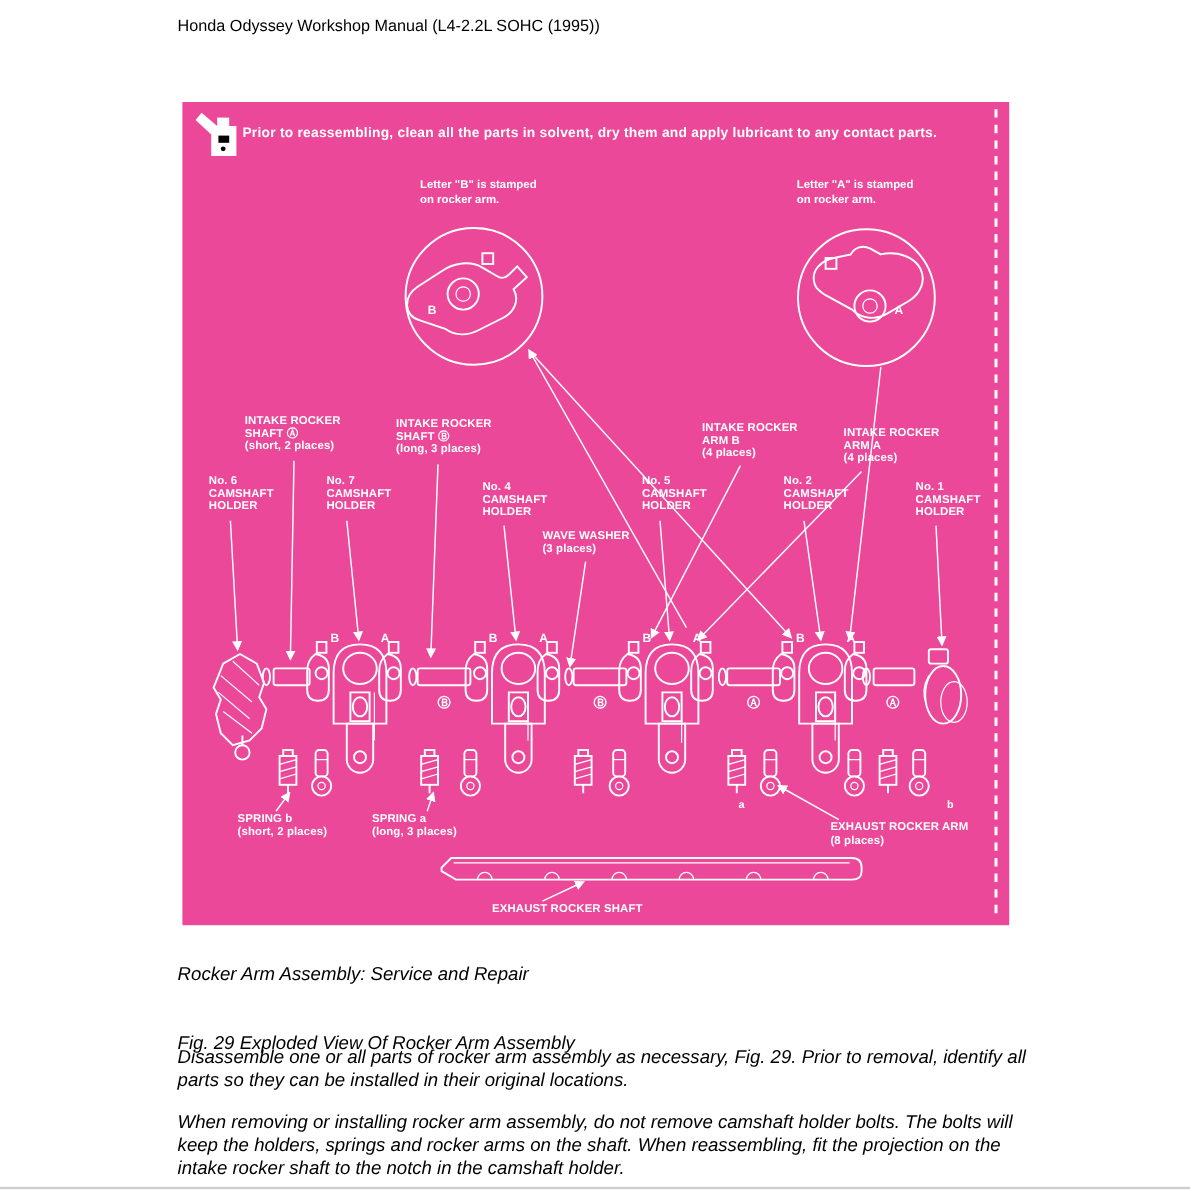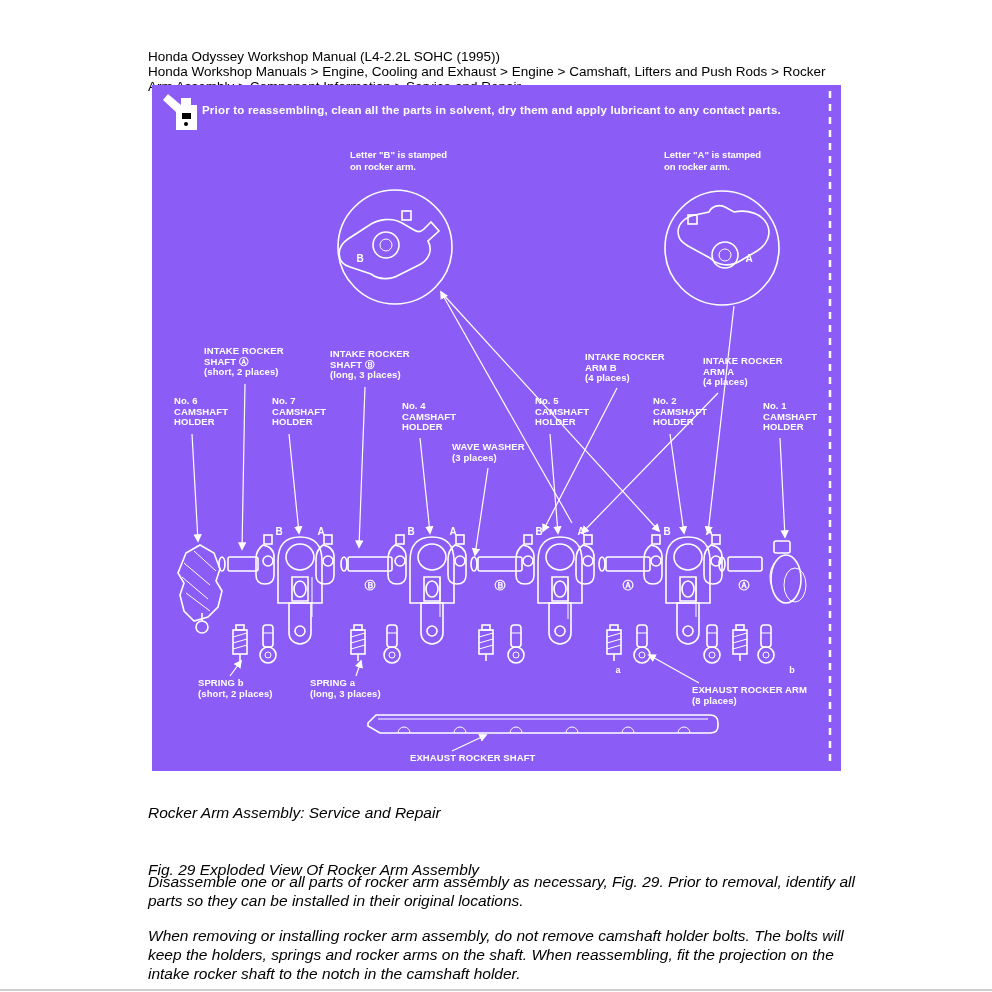--- a/index.html
+++ b/index.html
@@ -1,42 +1,41 @@
 <!DOCTYPE html>
 <html><head>
 <meta charset="utf-8">
 <style>
   html,body{margin:0;padding:0;}
   body{
     width:992px;height:992px;position:relative;background:#fff;color:#000;
     font-family:"Liberation Sans", sans-serif;overflow:hidden;
   }
-  .header{position:absolute;left:148px;top:14px;width:700px;font-size:13.5px;line-height:15px;margin-top:35px;}
-  .figure{position:absolute;left:152px;top:85px;width:689px;height:686px;background:#8b5cf6;}
+  .header{position:absolute;left:148px;top:14px;width:700px;font-size:13.5px;line-height:15px;}
+  .figure{position:absolute;left:152px;top:85px;width:689px;height:686px;background:#ec4899;}
   .figure svg{position:absolute;left:0;top:0;}
   .dlabel{position:absolute;color:#fff;font-weight:bold;font-size:9.5px;line-height:10.5px;
           letter-spacing:.1px;white-space:nowrap;}
   .clabel{position:absolute;color:#fff;font-weight:bold;font-size:9.5px;line-height:11.5px;white-space:nowrap;}
   .content{position:absolute;left:148px;width:724px;font-size:15.5px;line-height:19px;font-style:italic;}
   .ln{stroke:#fff;fill:none;stroke-width:1.6;}
   .lnthin{stroke:#fff;fill:none;stroke-width:1;}
   .ld{stroke:#fff;fill:none;stroke-width:1.2;marker-end:url(#arw);}
   .dash{stroke:#fff;stroke-width:2.5;stroke-dasharray:7 6;}
   .pl{font-weight:bold;font-size:10px;fill:#fff;text-anchor:middle;}
   .plc{font-weight:bold;font-size:11px;fill:#fff;text-anchor:middle;}
   .pls{font-weight:bold;font-size:9px;fill:#fff;text-anchor:middle;}
   .note{font-weight:bold;font-size:11.5px;fill:#fff;letter-spacing:.2px;}
   .bottomline{position:absolute;left:0;top:989px;width:992px;height:2px;background:#cfcfcf;}
 </style>
 </head>
 <body>
 
 <div class="header">
   <div>Honda Odyssey Workshop Manual (L4-2.2L SOHC (1995))</div>
-  <div>Honda Workshop Manuals &gt; Engine, Cooling and Exhaust &gt; Engine &gt; Camshaft, Lifters and Push Rods &gt; Rocker Arm Assembly &gt; Component Information &gt; Service and Repair</div>
 </div>
 
 <div class="figure">
 
   <svg width="689" height="686" viewBox="0 0 689 686">
     <defs>
       <marker id="arw" viewBox="0 0 10 10" refX="8" refY="5" markerWidth="7" markerHeight="7" orient="auto">
         <path d="M0,0 L10,5 L0,10 z" fill="#fff"></path>
       </marker>
       <g id="tower">

